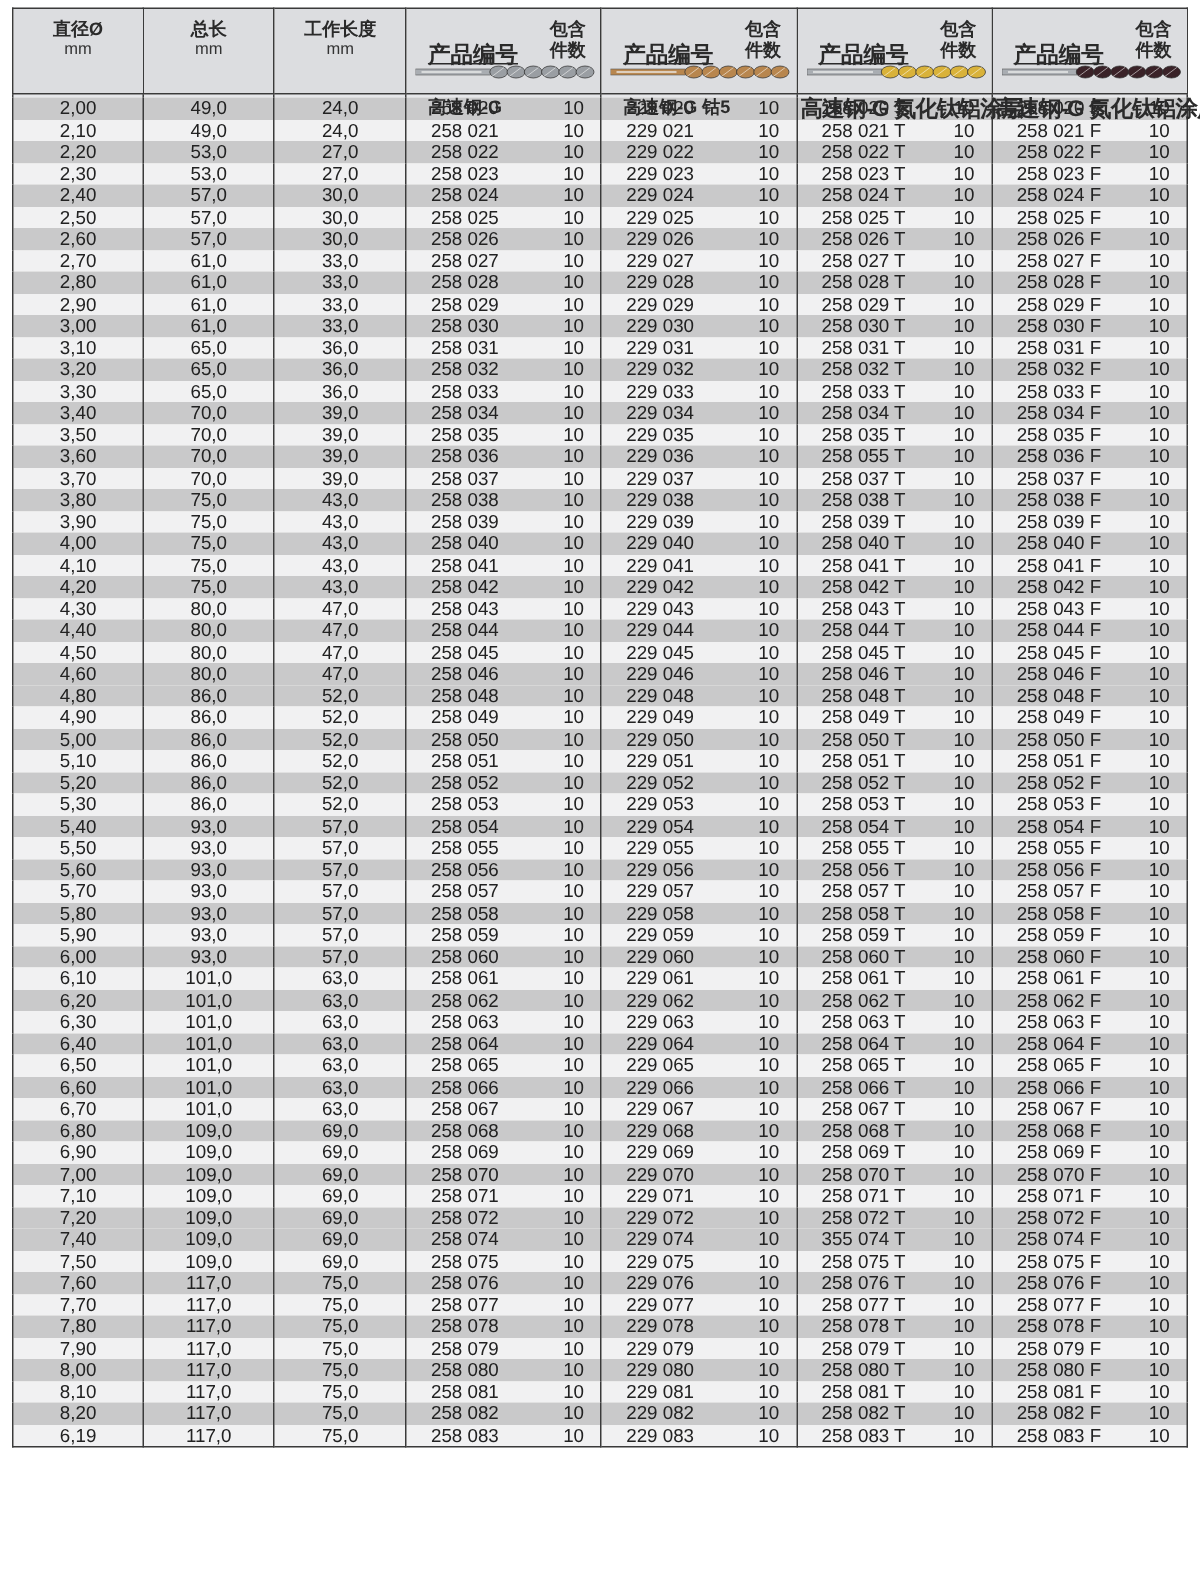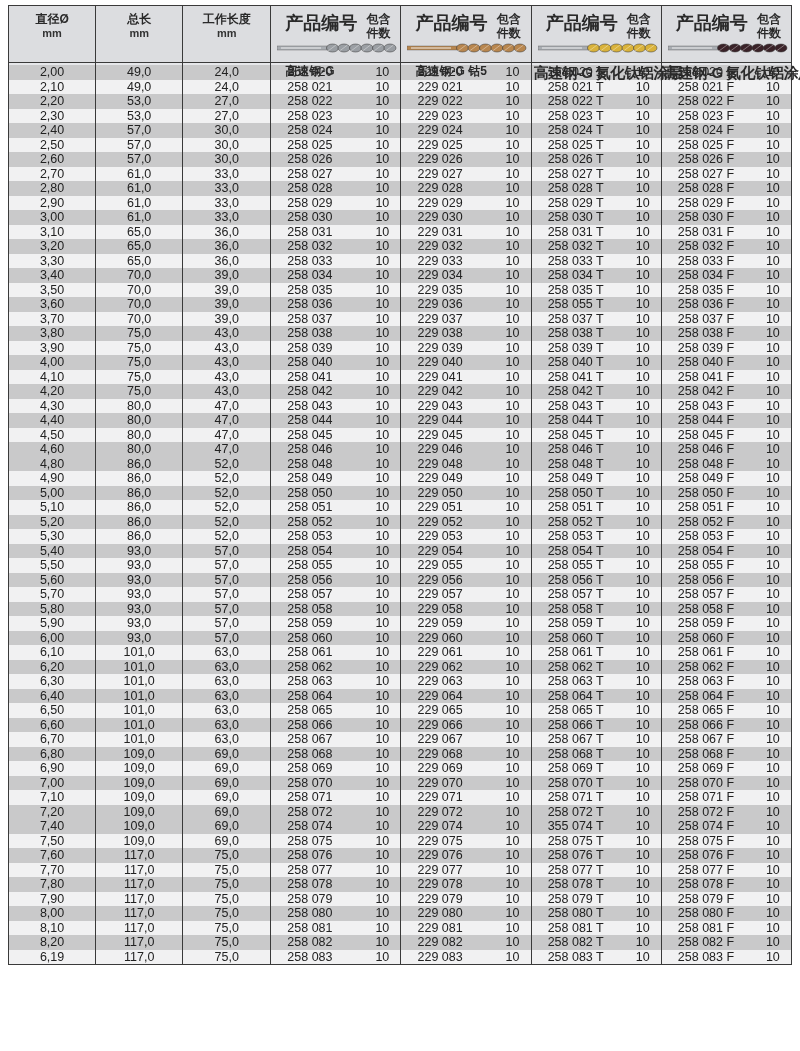--- a/index.html
+++ b/index.html
@@ -5,23 +5,23 @@
   html,body{margin:0;padding:0;background:#ffffff;}
   body{width:800px;height:1051px;position:relative;overflow:hidden;font-family:"Liberation Sans","DejaVu Sans",sans-serif;color:#222;}
   #sheet{position:absolute;left:8px;top:5px;width:784px;border-radius:28px;}
   table{border-collapse:collapse;width:784px;table-layout:fixed;}
   col.c-dia{width:87px;}
   col.c-len{width:87px;}
   col.c-work{width:88px;}
   col.c-code{width:130px;}
   thead th{background:#dcdde0;border-left:1.5px solid #3a3a3a;border-right:1.5px solid #3a3a3a;border-top:1.5px solid #3a3a3a;border-bottom:1.5px solid #3a3a3a;height:56px;vertical-align:top;padding:0;font-weight:bold;font-size:12px;line-height:14px;color:#2a2a2a;position:relative;}
   .hsimple{padding-top:6px;text-align:center;}
-  .hsimple .unit{font-weight:bold;font-size:11px;color:#333;}
+  .hsimple .unit{font-weight:normal;font-size:11px;color:#333;}
   .hprod{position:relative;height:56px;}
-  .hprod .l1{position:absolute;left:14px;top:10px;font-size:18px;}
+  .hprod .l1{position:absolute;left:14px;top:24px;font-size:15px;text-decoration:underline;}
   .hprod .l2{position:absolute;left:14px;top:20px;font-size:12px;white-space:nowrap;margin-top:38px;}
   .hprod .l2.small{left:2px;font-size:15px;letter-spacing:-0.6px;top:22px;}
   .hprod .r1{position:absolute;right:10px;top:6px;font-size:12px;}
   .hprod .r2{position:absolute;right:10px;top:20px;font-size:12px;}
   .drill{position:absolute;left:6px;right:4px;top:37px;height:10px;}
   .gap td{height:2px;padding:0;background:#e6e7ea;border-left:1.5px solid #3a3a3a;border-right:1.5px solid #3a3a3a;}
   tbody td{height:14.5px;padding:0;font-size:12.5px;line-height:14.5px;border-left:1.5px solid #3a3a3a;border-right:1.5px solid #3a3a3a;}
   tbody tr.odd td{background:#c9c9ca;}
   tbody tr.even td{background:#f1f1f2;}
   tbody tr.last td{border-bottom:1.5px solid #3a3a3a;}

